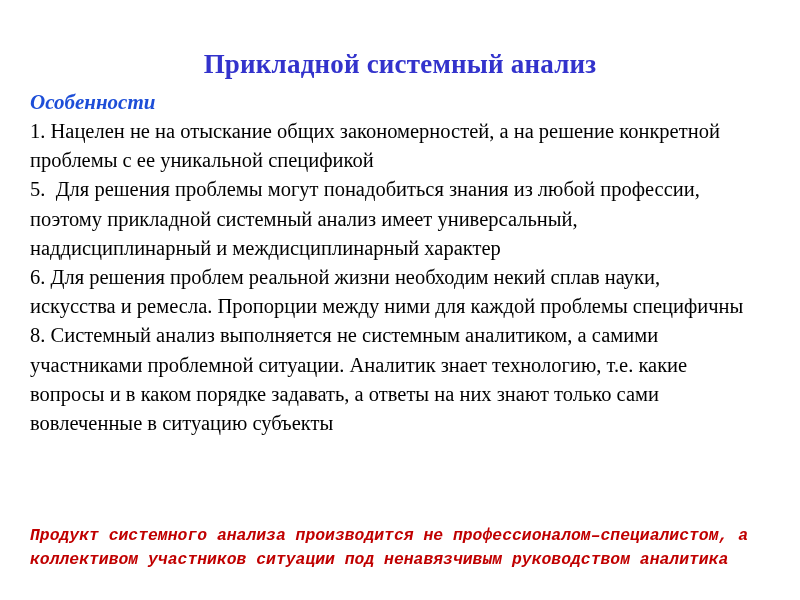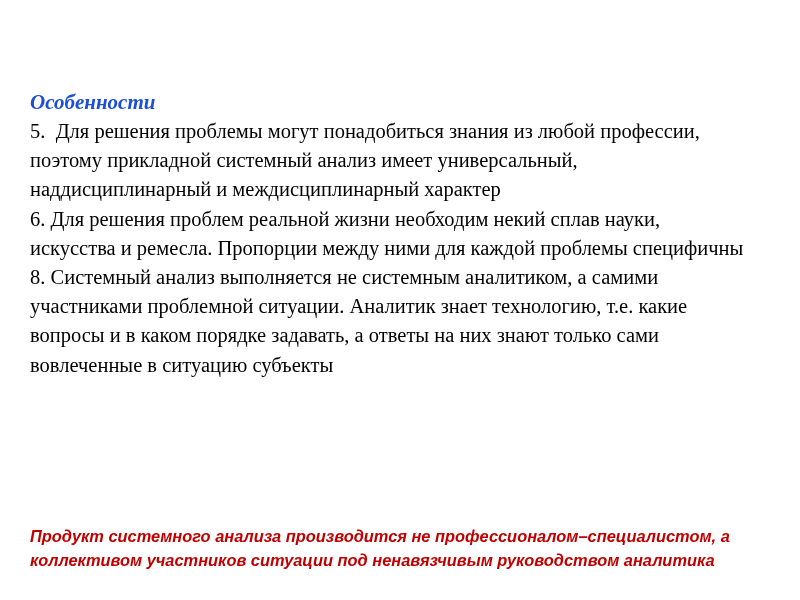--- a/index.html
+++ b/index.html
@@ -78,40 +78,42 @@
     white-space: pre-wrap;
   }
 
   
   .footer-note {
     position: absolute;
     top: 524px;
     left: 30px;
     width: 748px;
     color: #c00000;
-    font-family: Liberation Sans, sans-serif;
+    font-family: Liberation Mono, monospace;
     font-weight: bold;
     font-style: italic;
     font-size: 16.4px;
     line-height: 24px;
     text-align: left;
     white-space: pre-wrap;
   }
 </style>
 </head>
 <body>
 
 <div class="slide">
 
+  <h1 class="slide-title">Прикладной системный анализ</h1>
 
   <div class="body-block">
 
     <div class="section-heading">Особенности</div>
 
     <ul class="points">
+      <li class="point">1. Нацелен не на отыскание общих закономерностей, а на решение конкретной проблемы с ее уникальной спецификой</li>
       <li class="point">5.  Для решения проблемы могут понадобиться знания из любой профессии, поэтому прикладной системный анализ имеет универсальный, наддисциплинарный и междисциплинарный характер</li>
       <li class="point">6. Для решения проблем реальной жизни необходим некий сплав науки, искусства и ремесла. Пропорции между ними для каждой проблемы специфичны</li>
       <li class="point">8. Системный анализ выполняется не системным аналитиком, а самими участниками проблемной ситуации. Аналитик знает технологию, т.е. какие вопросы и в каком порядке задавать, а ответы на них знают только сами вовлеченные в ситуацию субъекты</li>
     </ul>
 
   </div>
 
   <div class="footer-note">Продукт системного анализа производится не профессионалом–специалистом, а коллективом участников ситуации под ненавязчивым руководством аналитика</div>
 
 </div>

